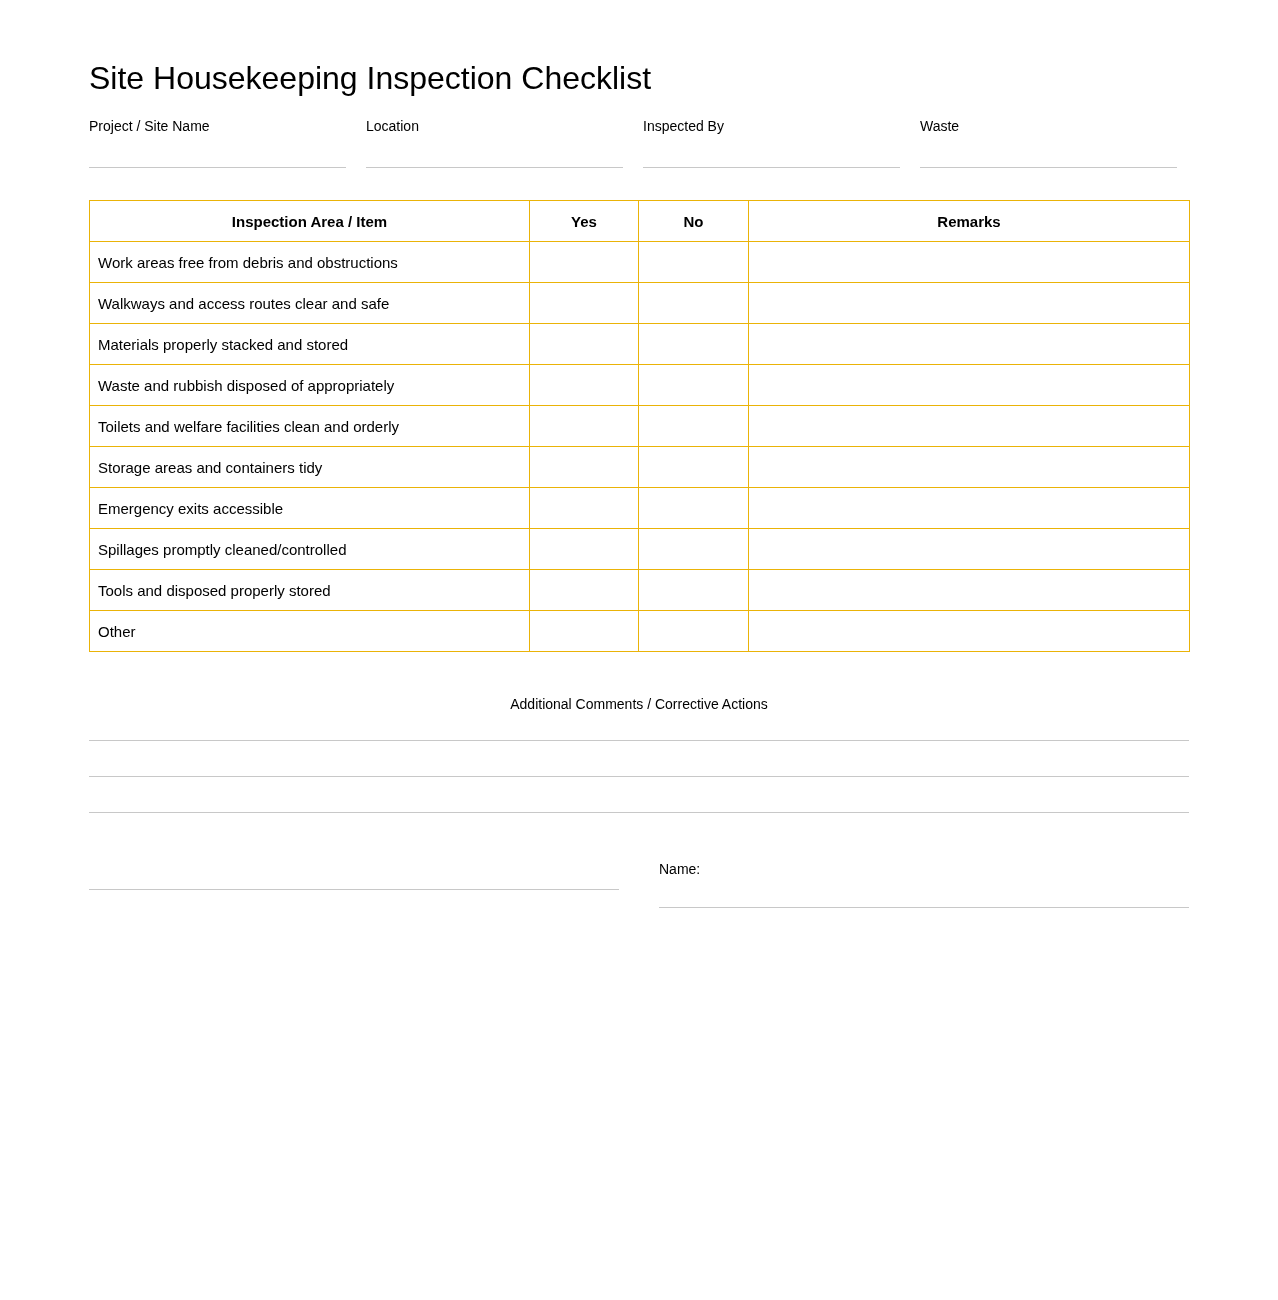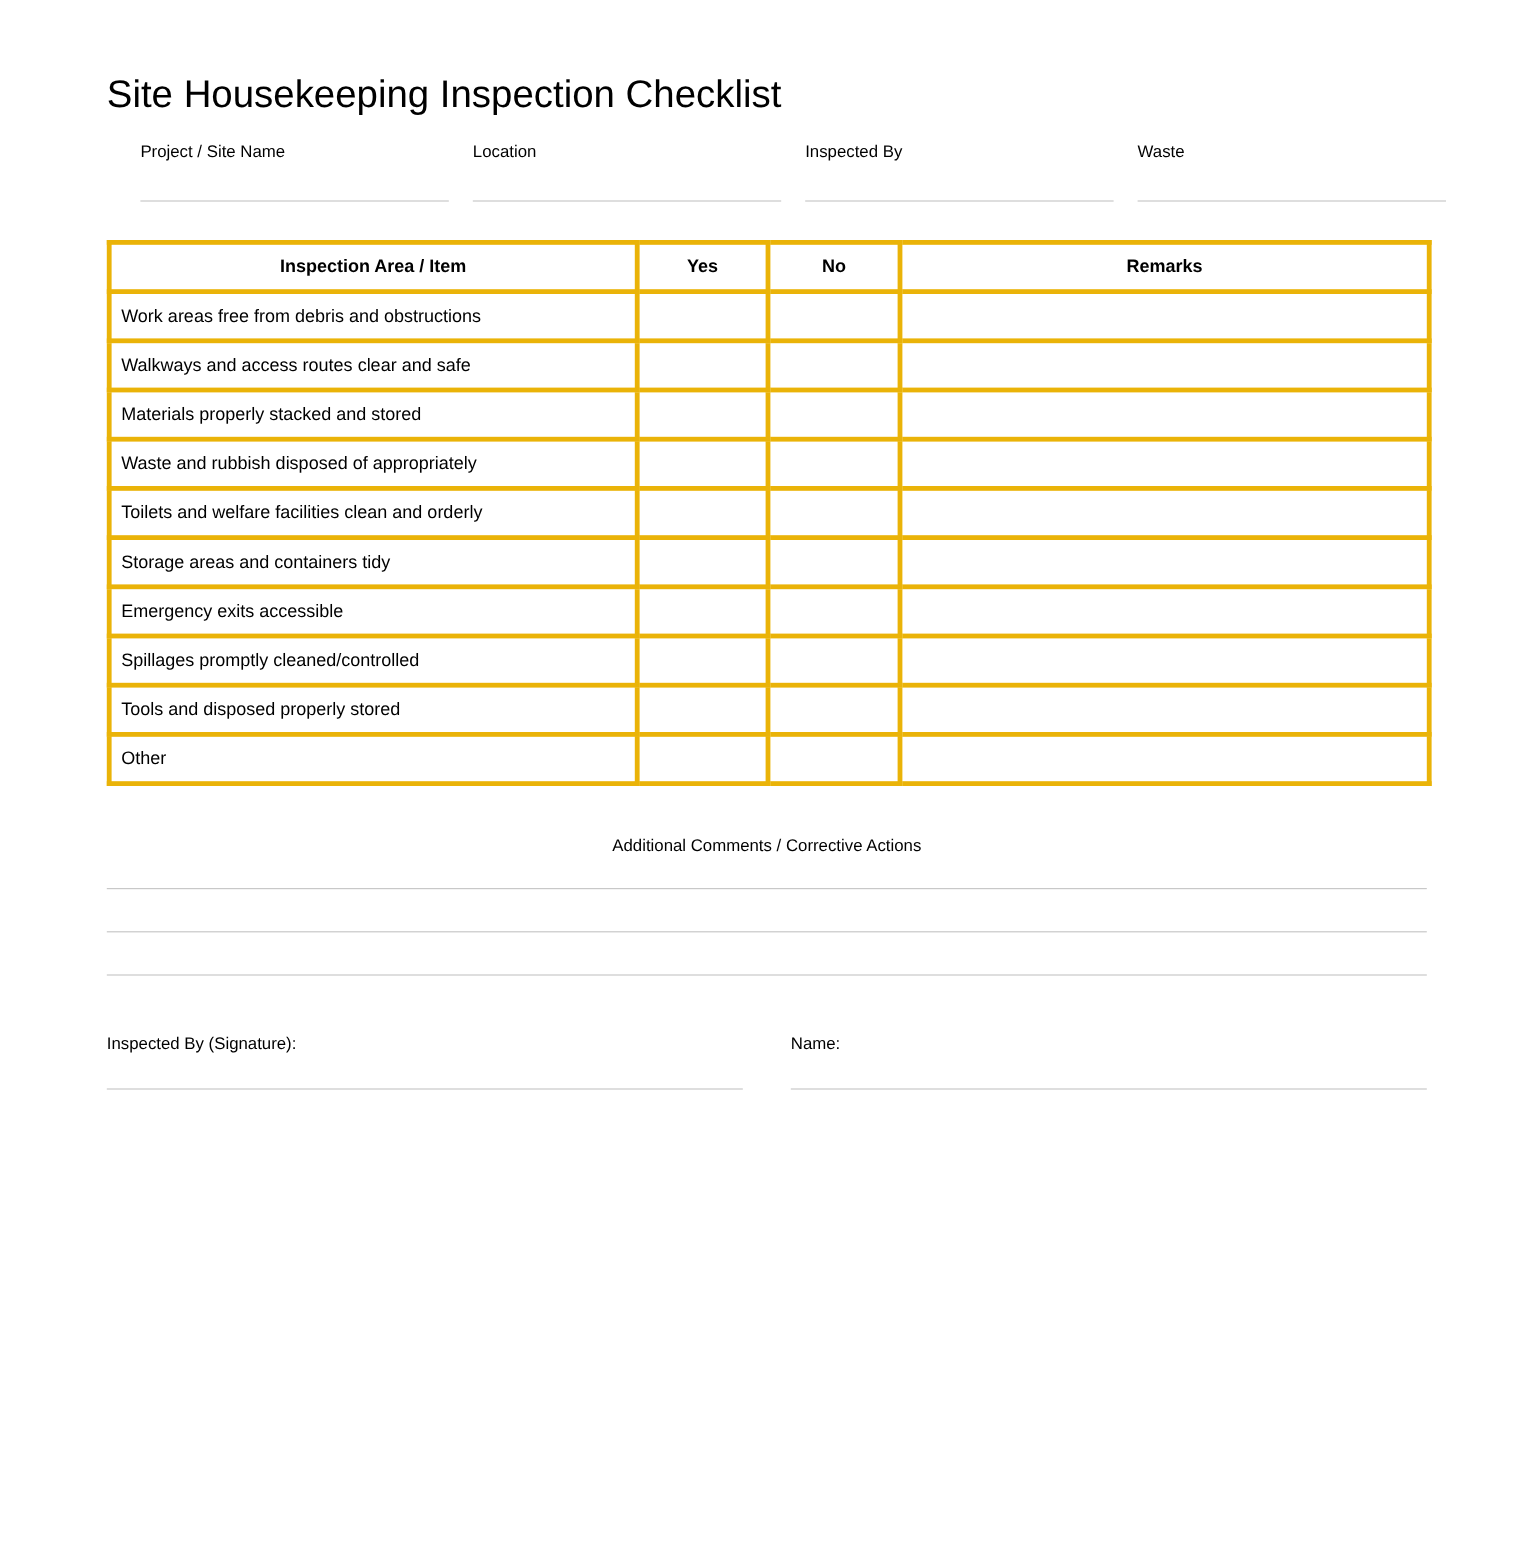--- a/index.html
+++ b/index.html
@@ -6,31 +6,31 @@
     body {
       width: 1278px; height: 1300px; position: relative;
       font-family: "Liberation Sans", sans-serif; color: #000;
     }
     .page { position: absolute; left: 89px; top: 0; width: 1100px; }
     .title {
       position: absolute; top: 58px; left: 0;
       font-size: 32px; font-weight: normal; margin: 0; line-height: 40px;
       white-space: nowrap;
     }
-    .fields { position: absolute; top: 117px; left: 0; width: 1100px; display: flex; gap: 20px; margin-left: 28px; }
+    .fields { position: absolute; top: 117px; left: 0; width: 1100px; display: flex; gap: 20px; }
     .field { width: 257px; }
     .field-label { font-size: 14px; line-height: 18px; height: 18px; }
     .field-line { margin-top: 32px; border-bottom: 1px solid #c8c8c8; height: 0; }
     table.checklist {
       position: absolute; top: 200px; left: 0; width: 1100px;
       border-collapse: collapse; table-layout: fixed;
       font-size: 15px;
     }
     table.checklist th, table.checklist td {
-      border: 4px solid #eab308; height: 41px; padding: 0; box-sizing: border-box;
+      border: 1px solid #eab308; height: 41px; padding: 0; box-sizing: border-box;
     }
     table.checklist th { font-weight: bold; text-align: center; }
     table.checklist td.item { padding-left: 8px; text-align: left; }
     .comments { position: absolute; top: 695px; left: 0; width: 1100px; }
     .comments-label { font-size: 14px; line-height: 18px; text-align: center; }
     .comment-line { border-bottom: 1px solid #c8c8c8; height: 0; }
     .comment-line.l1 { margin-top: 27px; }
     .comment-line.l2, .comment-line.l3 { margin-top: 35px; }
     .signature { position: absolute; top: 860px; left: 0; width: 1100px; }
     .sig-left { position: absolute; left: 0; width: 530px; }
@@ -144,21 +144,20 @@
 
   <div class="comments">
     <div class="comments-label">Additional Comments / Corrective Actions</div>
     <div class="comment-line l1"></div>
     <div class="comment-line l2"></div>
     <div class="comment-line l3"></div>
   </div>
 
   <div class="signature">
     <div class="sig-left">
-      <div class="sig-label">Inspected By (Signature):</div>
       <div class="sig-line"></div>
     </div>
     <div class="sig-right">
       <div class="sig-label">Name:</div>
       <div class="sig-line"></div>
     </div>
   </div>
 </div>
 
 </body></html>

